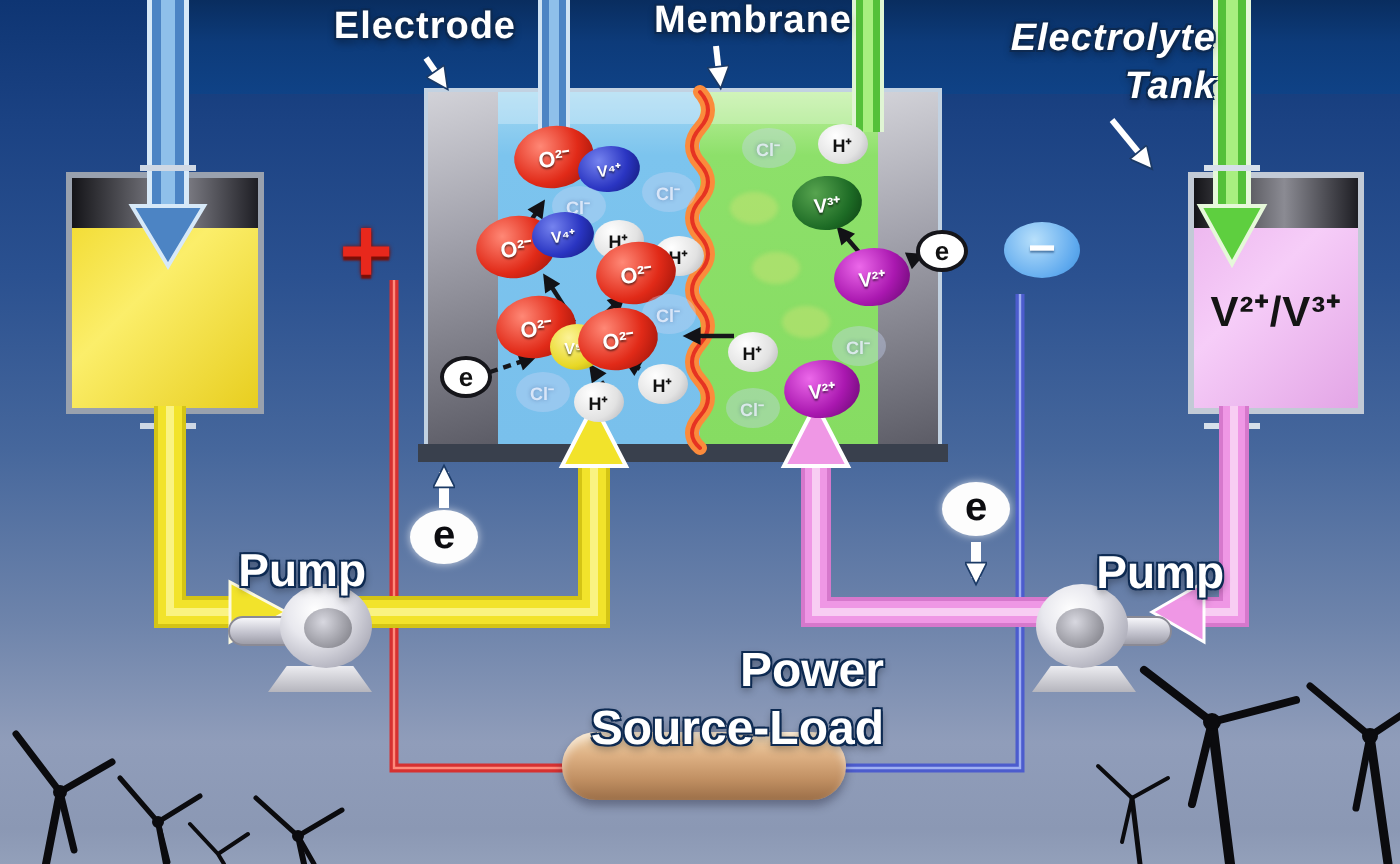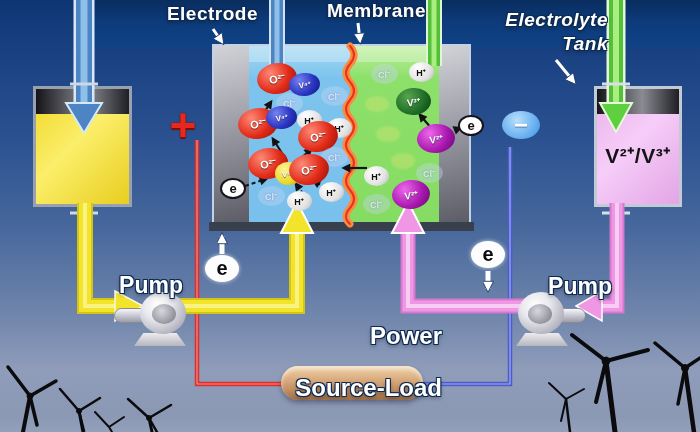--- a/index.html
+++ b/index.html
@@ -239,21 +239,21 @@
   <div class="abs lbl lbl-top" style="left:118px;top:3px;width:140px;">Electrode</div>
   <div class="abs lbl lbl-top" style="left:286px;top:0px;width:140px;">Membrane</div>
   <div class="abs lbl lbl-top" style="left:468px;top:8px;width:140px;line-height:1.25;font-style:italic;">
     <span style="display:block;">Electrolyte</span>
     <span style="display:block;">Tank</span>
   </div>
   <div class="abs lbl lbl-pump" style="left:93px;top:272px;width:90px;">Pump</div>
   <div class="abs lbl lbl-pump" style="left:522px;top:273px;width:90px;">Pump</div>
   <div class="abs lbl lbl-power" style="left:252px;top:321px;width:190px;">
     <span style="display:block;">Power</span>
-    <span style="display:block;margin-top:23px;">Source-Load</span>
+    <span style="display:block;">Source-Load</span>
   </div>
 
 <div class="ion ion-o2" style="left: 257px; top: 62.5px; width: 40px; height: 31px; font-size: 11px; transform: rotate(-8deg);">O²⁻</div>
     <div class="ion ion-v4" style="left: 288.5px; top: 72.5px; width: 31px; height: 23px; font-size: 8px; transform: rotate(-6deg);">V⁴⁺</div>
     <div class="ion ion-cl" style="left: 275.5px; top: 93px; width: 27px; height: 20px; font-size: 9px;">Cl⁻</div>
     <div class="ion ion-cl" style="left: 320.5px; top: 86px; width: 27px; height: 20px; font-size: 9px;">Cl⁻</div>
     <div class="ion ion-o2" style="left: 238px; top: 107.5px; width: 40px; height: 31px; font-size: 11px; transform: rotate(-8deg);">O²⁻</div>
     <div class="ion ion-v4" style="left: 265.5px; top: 105.5px; width: 31px; height: 23px; font-size: 8px; transform: rotate(-6deg);">V⁴⁺</div>
     <div class="ion ion-h" style="left: 296.5px; top: 110px; width: 25px; height: 20px; font-size: 9px;">H⁺</div>
     <div class="ion ion-h" style="left: 326.5px; top: 118px; width: 25px; height: 20px; font-size: 9px;">H⁺</div>

